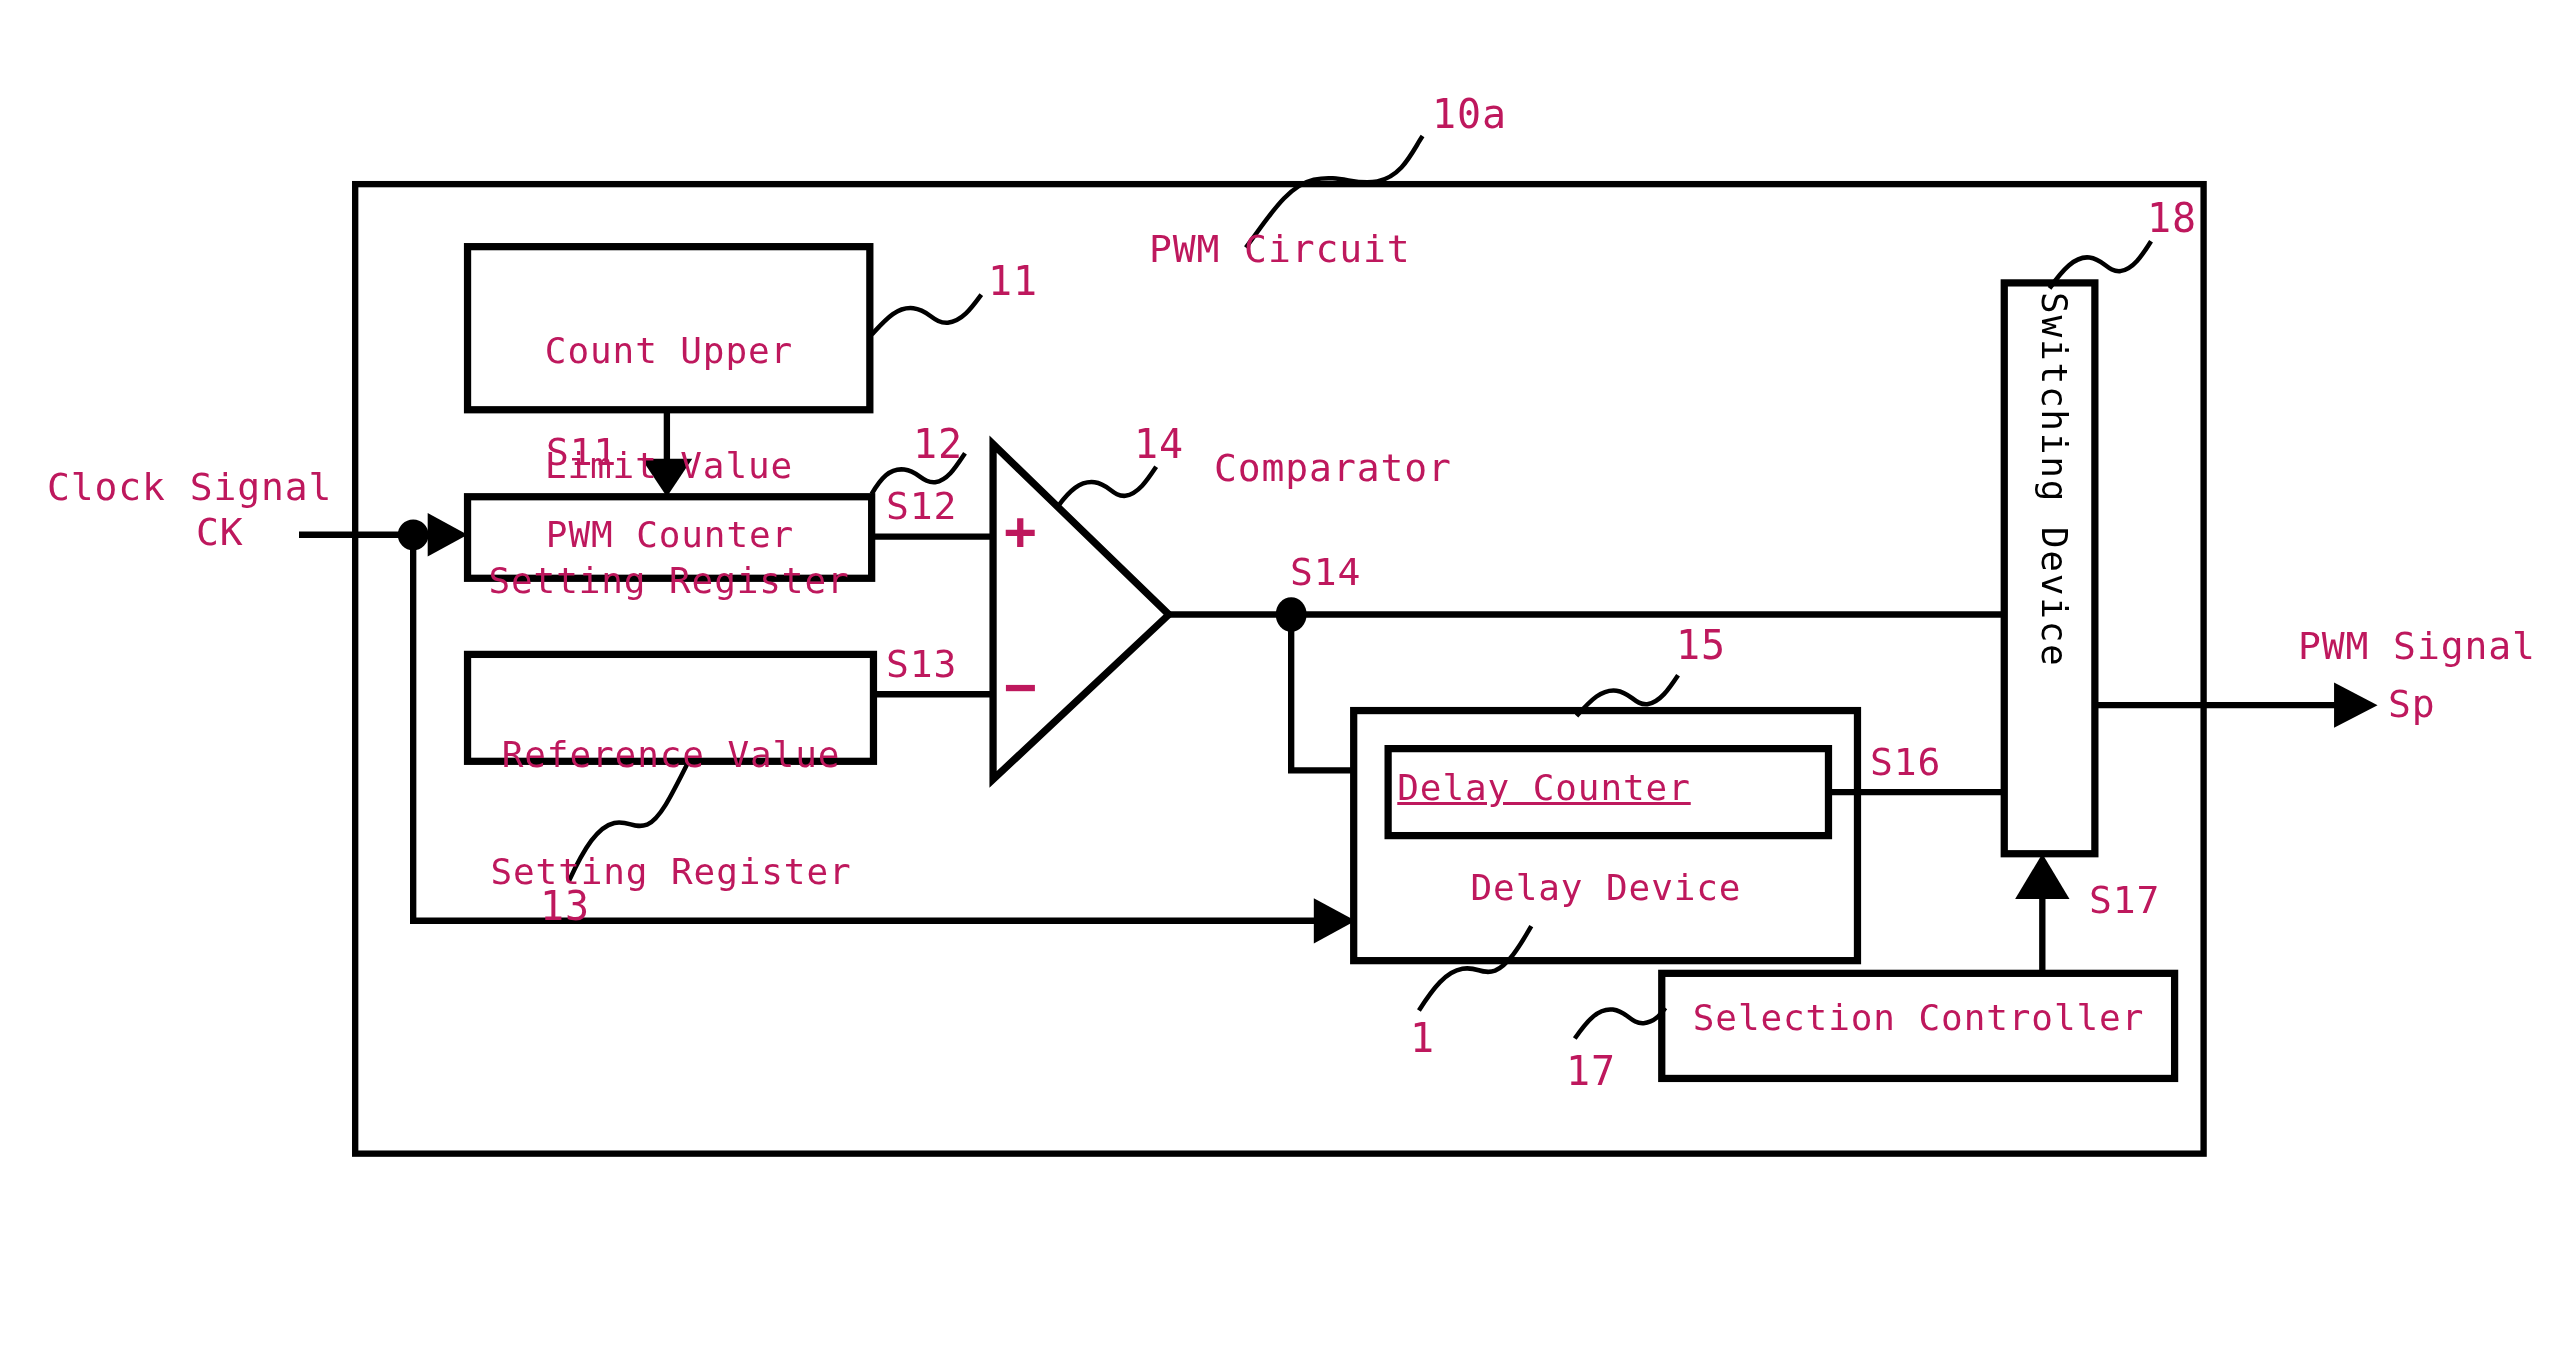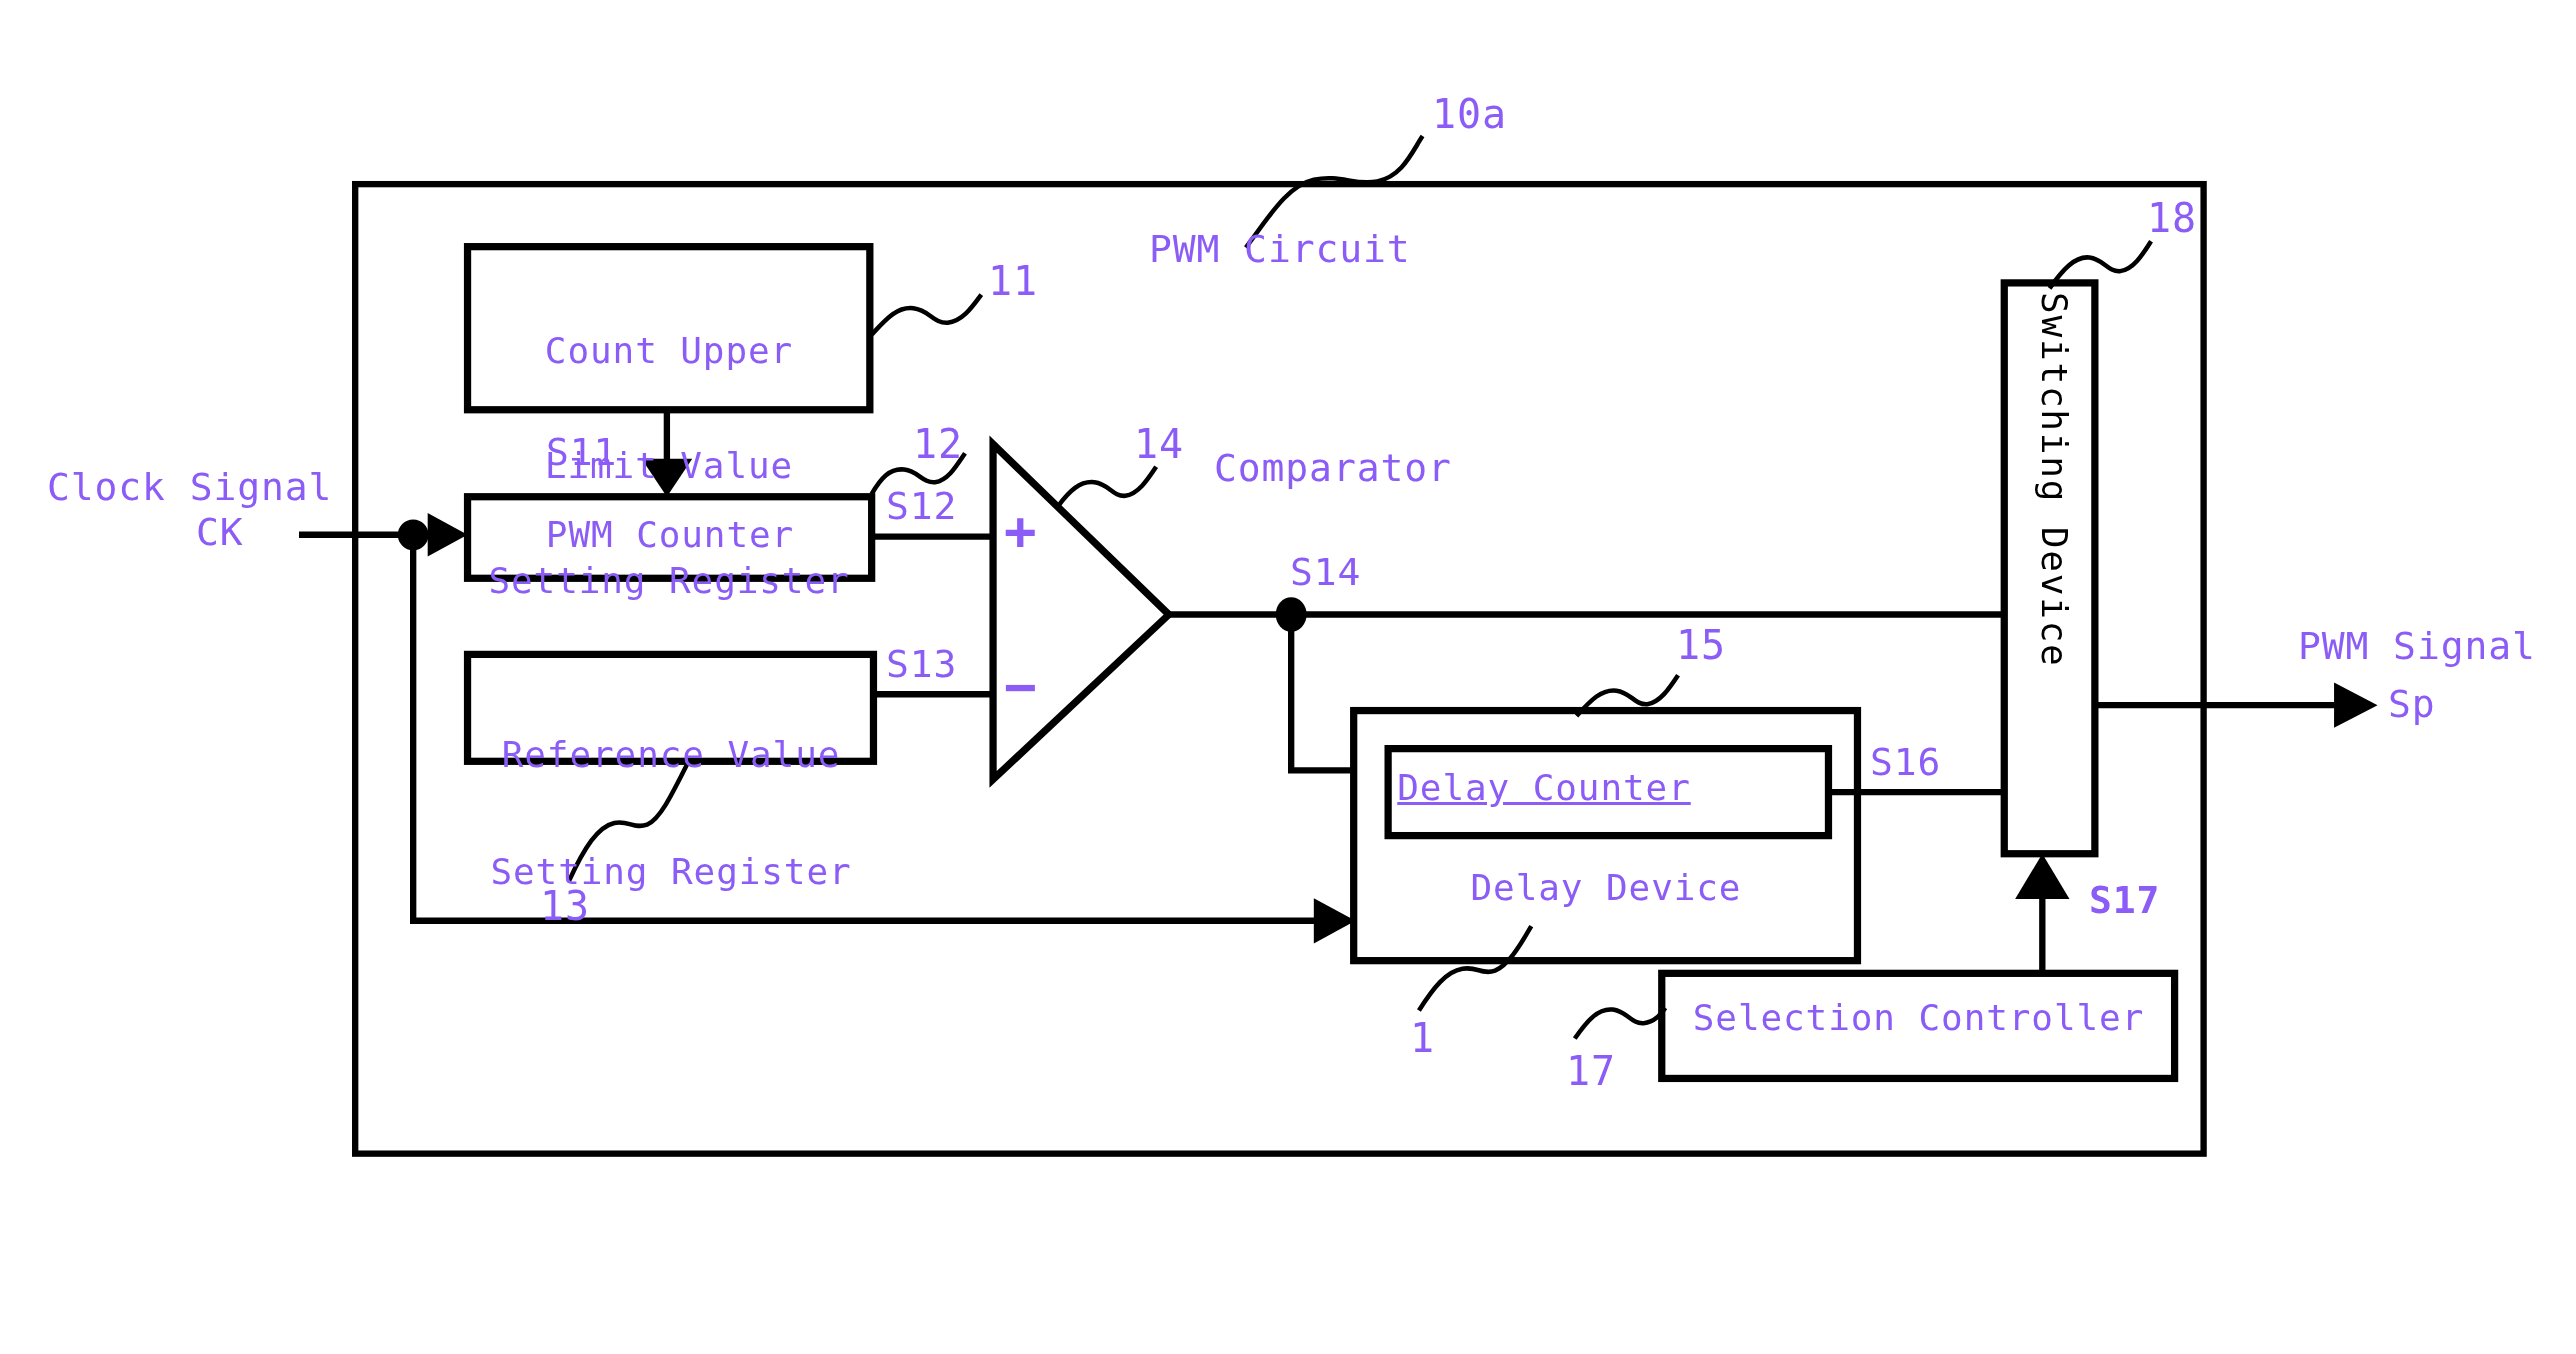--- a/index.html
+++ b/index.html
@@ -30,21 +30,21 @@
   .wire { stroke: #000000; fill: none; }
   .w-med   { stroke-width: 7; }
   .w-box   { stroke-width: 8; fill: none; }
   .w-outer { stroke-width: 7; fill: none; }
   .leader  { stroke: #000000; stroke-width: 5; fill: none; }
   .solidfill { fill: #000000; stroke: none; }
 
   
   .lbl {
     position: absolute;
-    color: #8b5cf6;
+    color: #be185d;
     font-family: "DejaVu Sans Mono", monospace;
     white-space: pre;
     line-height: 1.0;
     letter-spacing: 0px;
   }
   .t-box {            
     font-size: 36px;
     letter-spacing: 0.9px;
   }
   .t-sig {            
@@ -191,21 +191,21 @@
   <div class="lbl t-ref" style="left:1676px; top:625px;">15</div>
 
   <div class="lbl t-box center" style="left:1354px; top:870px; width:504px;">Delay Device</div>
   <div class="lbl t-ref" style="left:1410px; top:1018px;">1</div>
 
   <div class="lbl t-sig" style="left:1870px; top:743px;">S16</div>
 
   <div class="lbl t-box center" style="left:1662px; top:1000px; width:513px;">Selection Controller</div>
   <div class="lbl t-ref" style="left:1566px; top:1051px;">17</div>
 
-  <div class="lbl t-sig" style="left:2089px; top:881px;font-weight:bold;">S17</div>
+  <div class="lbl t-sig" style="left:2089px; top:881px;">S17</div>
 
   <div class="vert-text" style="left:2075px; top:292px;">Switching Device</div>
   <div class="lbl t-ref" style="left:2147px; top:198px;">18</div>
 
   <div class="lbl t-big" style="left:2298px; top:627px;">PWM Signal</div>
   <div class="lbl t-big" style="left:2388px; top:685px;">Sp</div>
 
 </div>
 
 

